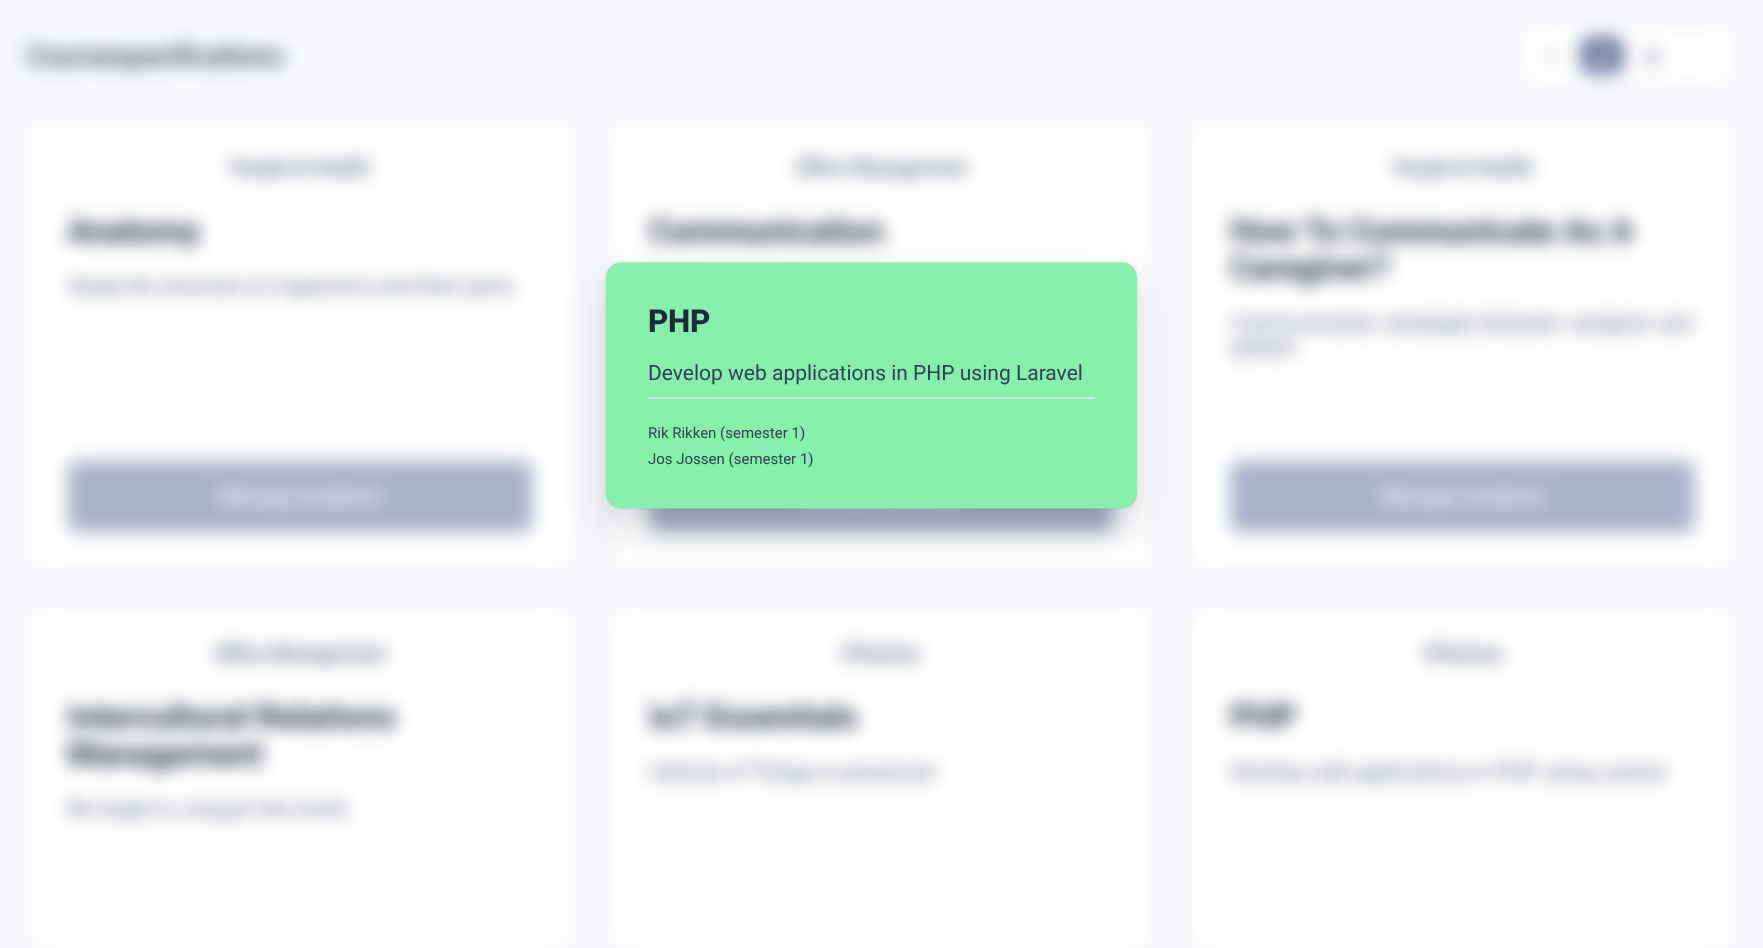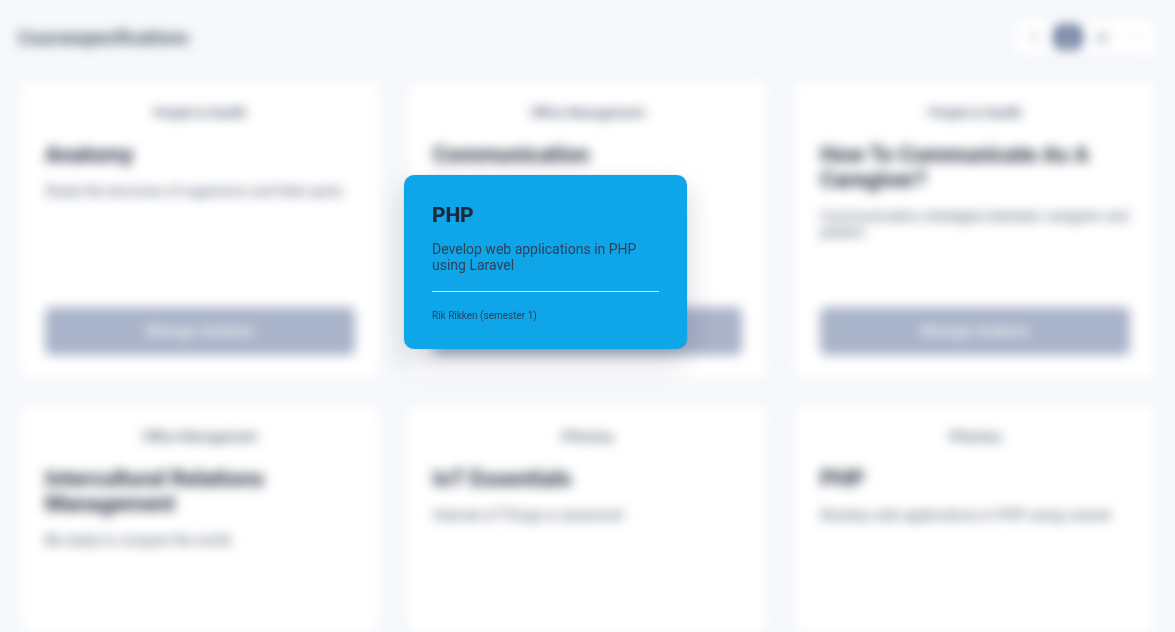--- a/index.html
+++ b/index.html
@@ -63,32 +63,32 @@
     .overlay {
       position: absolute; inset: 0;
       display: flex; align-items: center; justify-content: center;
       pointer-events: none;
     }
 
     .modal {
       pointer-events: auto;
       position: absolute;
       left: 404px; top: 175px;
-      width: 283px;
-      background: #0ea5e9; border-radius: 10px;
+      width: 354px;
+      background: #86efac; border-radius: 10px;
       box-shadow: 0 12px 28px rgba(15,23,42,0.18), 0 0 0 1px rgba(15,23,42,0.04);
       padding: 28px 28px 24px 28px;
     }
     .modal-title {
       font-size: 21px; font-weight: 800; color: #1e293b;
       margin-bottom: 14px; letter-spacing: -0.2px;
     }
     .modal-desc {
       font-size: 14px; color: #334155;
-      padding-bottom: 18px;
+      padding-bottom: 8px;
       border-bottom: 1px solid #e2e8f0;
       margin-bottom: 16px;
     }
     .modal-line {
       font-size: 10px; color: #334155; line-height: 1.65;
     }
   </style>
 </head>
 <body>
 
@@ -149,16 +149,17 @@
       </div>
 
     </div>
   </div>
 
   <div class="overlay">
     <div class="modal">
       <div class="modal-title">PHP</div>
       <div class="modal-desc">Develop web applications in PHP using Laravel</div>
       <div class="modal-line">Rik Rikken (semester 1)</div>
+      <div class="modal-line">Jos Jossen (semester 1)</div>
     </div>
   </div>
 
 </div>
 
 </body></html>

